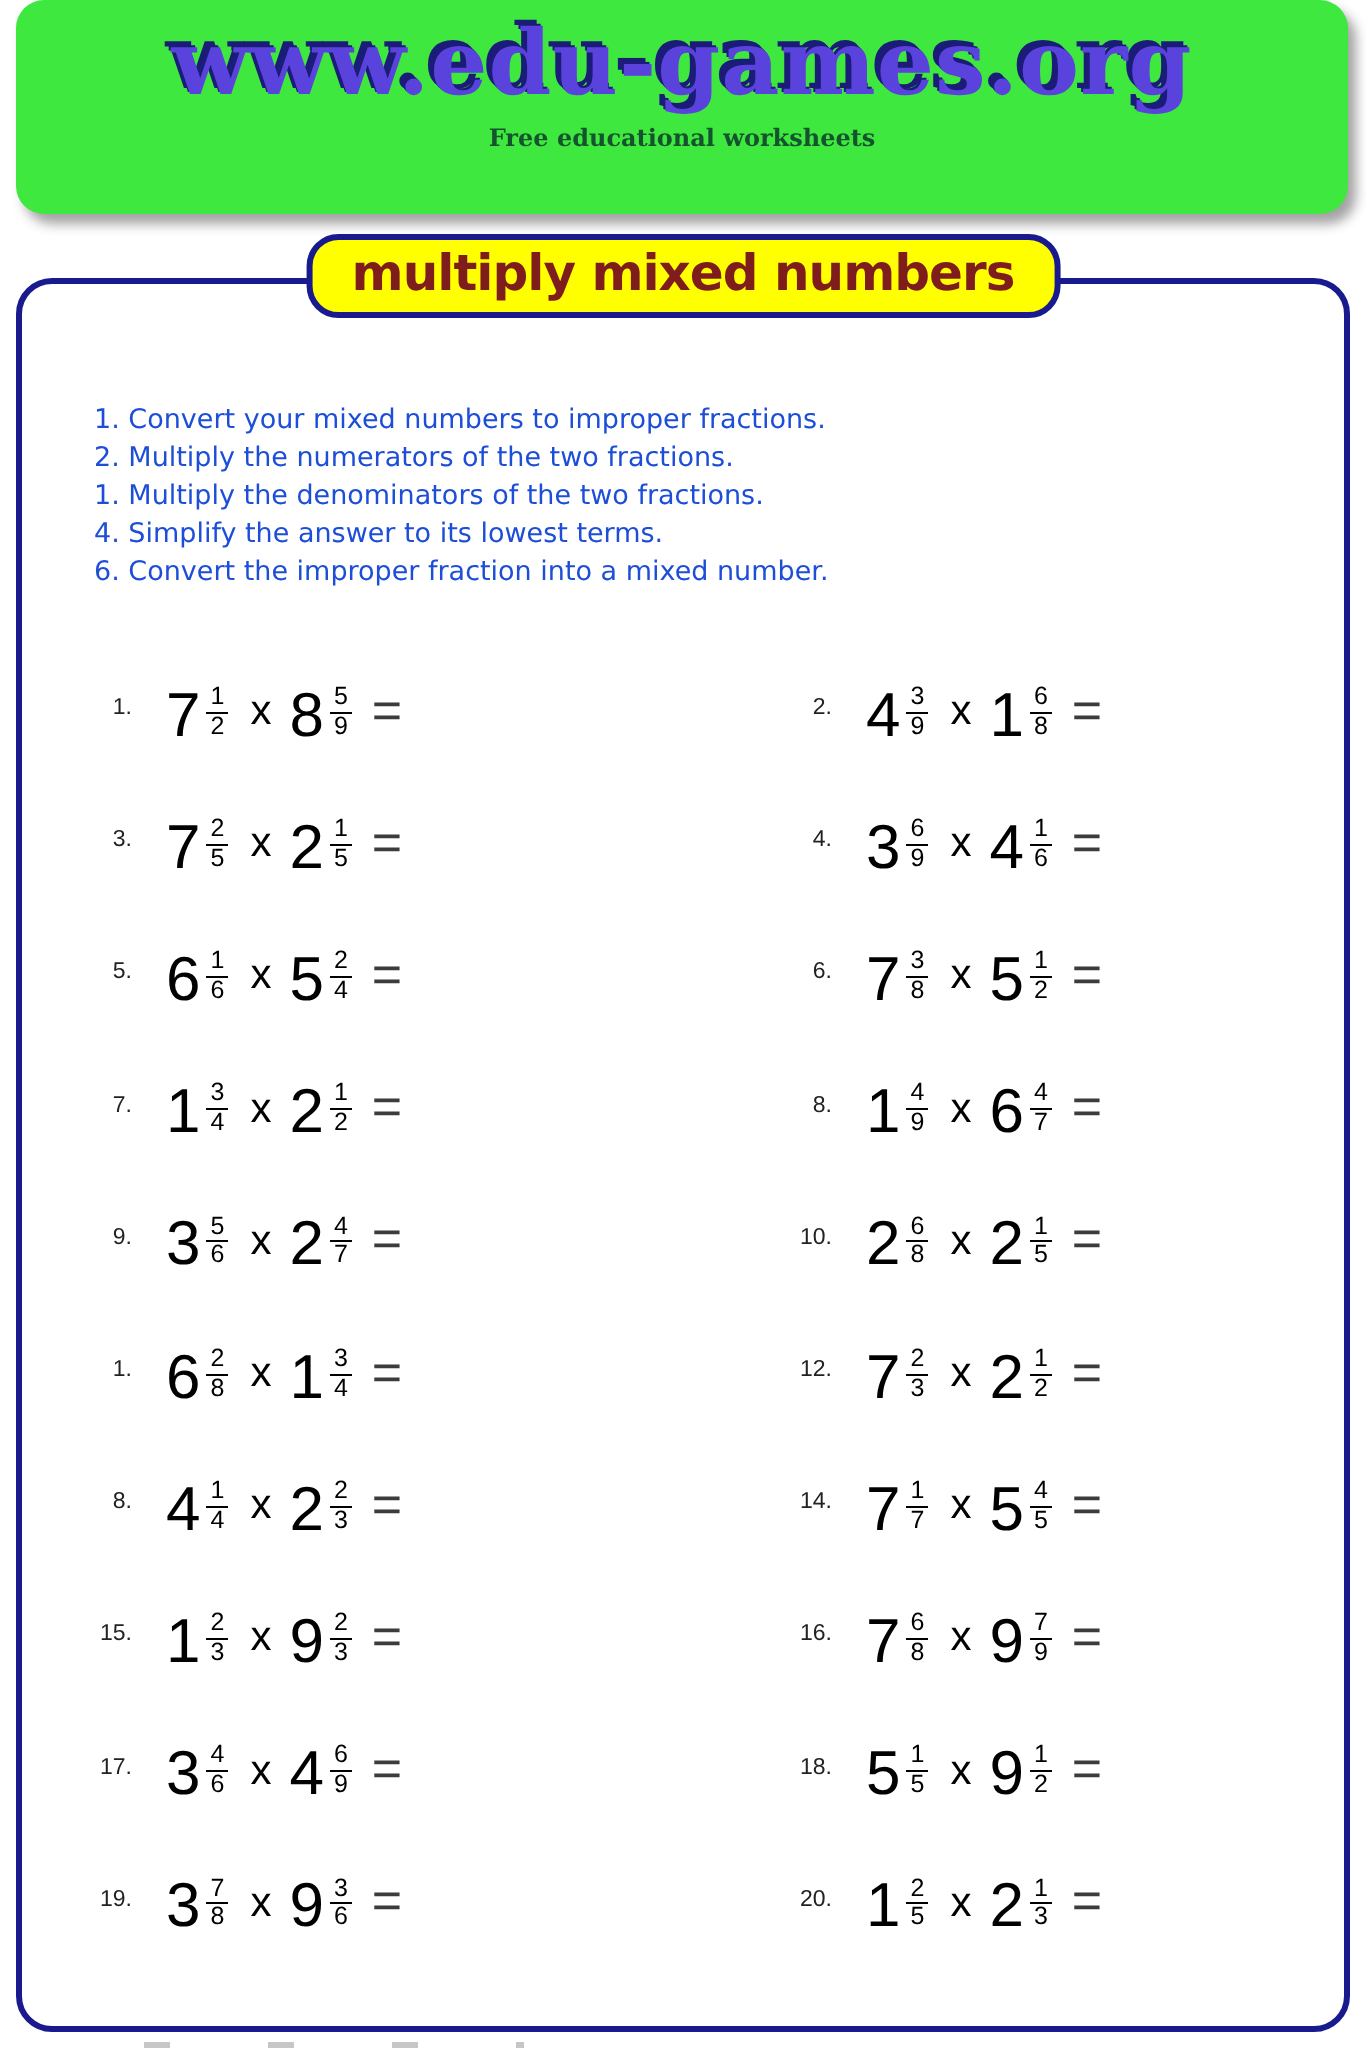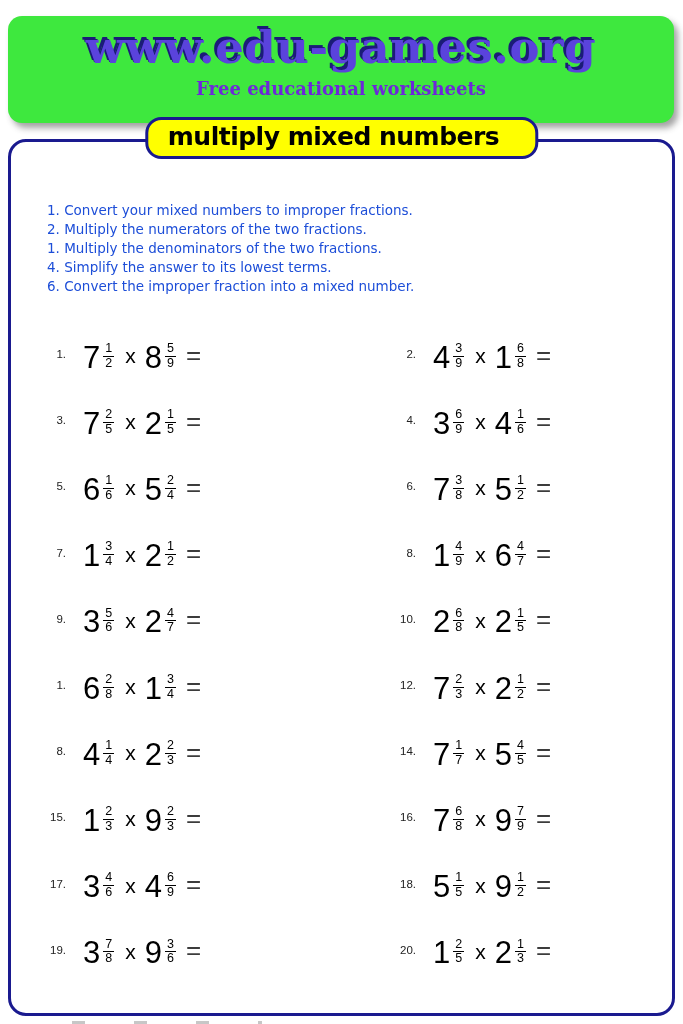--- a/index.html
+++ b/index.html
@@ -9,52 +9,52 @@
     --navy:#1A1A8F;
     --yellow:#FFFF00;
     --ink:#000000;
   }
   *{box-sizing:border-box; margin:0; padding:0;}
   html,body{width:683px; height:1024px; background:#ffffff; overflow:hidden; position:relative;
     font-family:"Liberation Sans", sans-serif;}
 
   
   .banner{
-    position:absolute; left:8px; top:16px; width:666px; height:107px;
+    position:absolute; left:8px; top:0; width:666px; height:107px;
     background:var(--green); border-radius:14px;
     box-shadow:4px 5px 6px rgba(50,50,50,0.45);
     text-align:center; z-index:2;
   }
   .site-title{
     margin-top:7px;
     font-family:"DejaVu Serif", serif; font-weight:bold;
     font-size:45px; line-height:1.1; color:var(--purple);
     text-shadow:-3px -3px 0 var(--purple-shadow), -1px -1px 0 var(--purple-shadow);
     letter-spacing:0.5px;
   }
   .tagline{
     margin-top:5px;
     font-family:"DejaVu Serif", serif; font-weight:bold;
-    font-size:18px; color:#6d28d9;
+    font-size:12px; color:#14532d;
   }
 
   
   .sheet{
     position:absolute; left:8px; top:139px; width:667px; height:877px;
     background:#ffffff; border:3px solid var(--navy); border-radius:18px;
     z-index:1;
   }
 
   
   .title-pill{
     position:absolute; top:117px; left:50%; transform:translateX(-50%);
     background:var(--yellow); border:3px solid var(--navy); border-radius:16px;
-    padding:2px 36px 5px 20px; z-index:3;
+    padding:2px 20px 5px 20px; z-index:3;
     font-family:"DejaVu Sans", sans-serif; font-weight:bold;
-    font-size:25px; letter-spacing:-0.5px; color:#000000; white-space:nowrap;
+    font-size:25px; letter-spacing:-0.5px; color:#7f1d1d; white-space:nowrap;
   }
 
   
   .instructions{
     position:absolute; left:47px; top:201px; z-index:2;
     font-family:"DejaVu Sans", sans-serif;
     font-size:13.5px; line-height:18.9px; color:#1d4ed8;
   }
 
   

